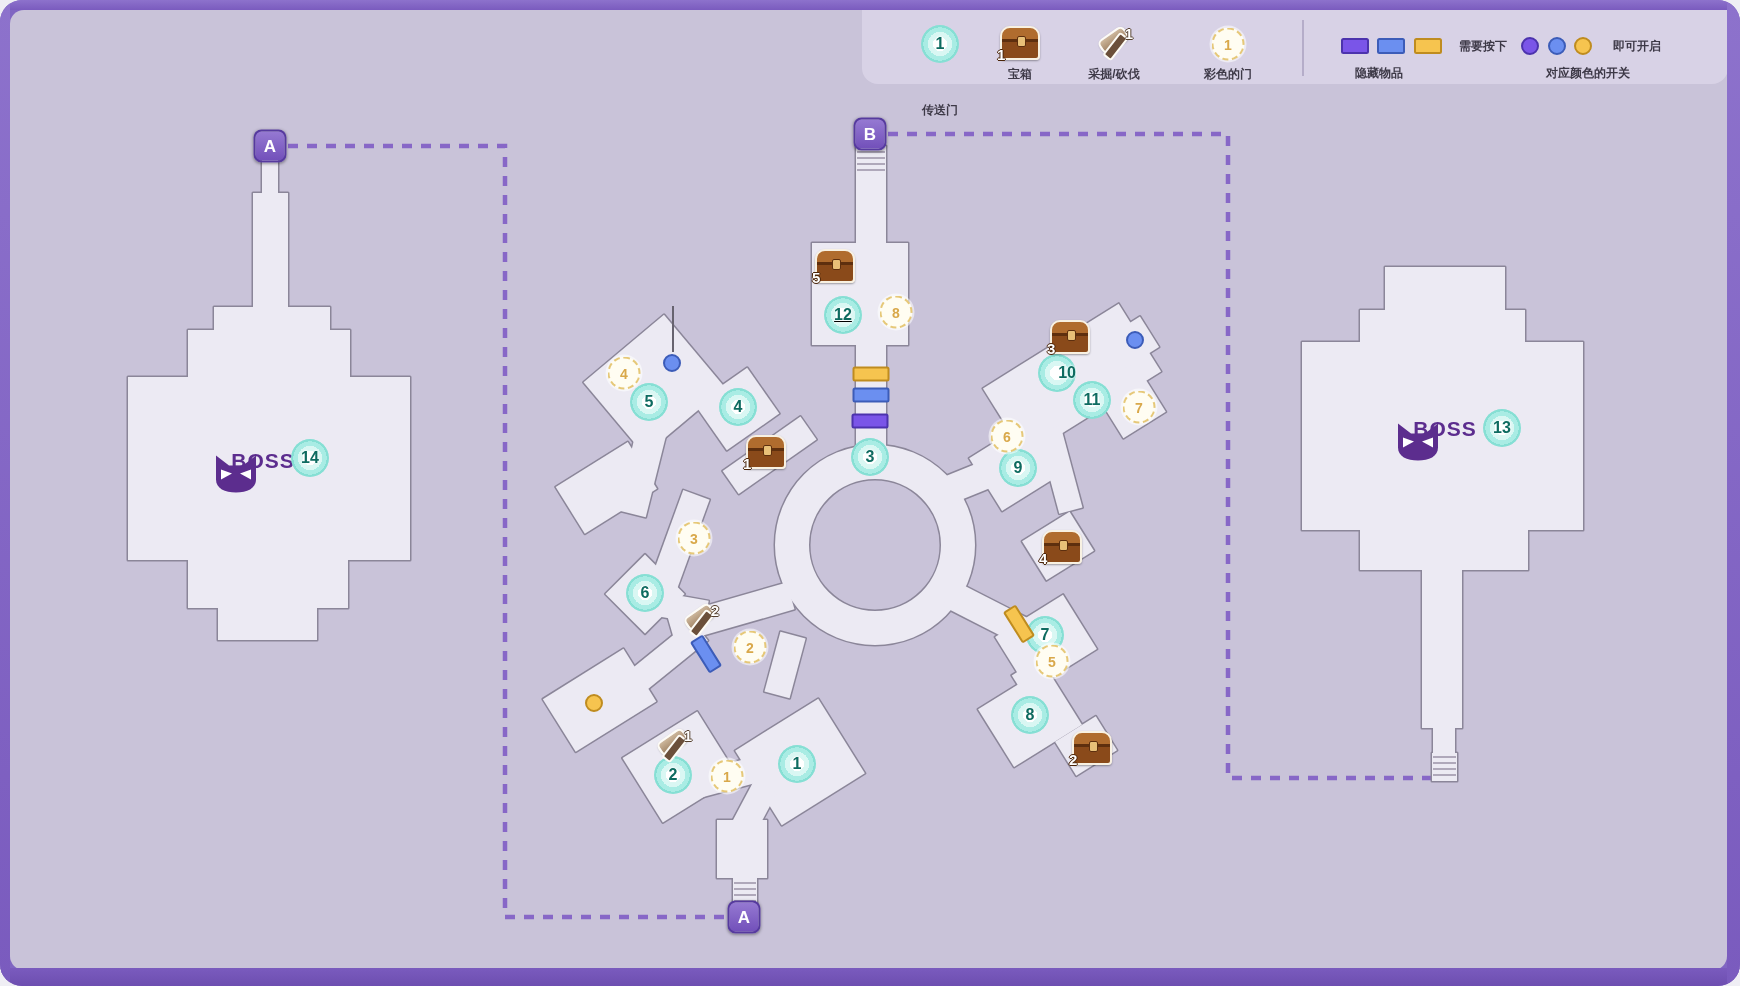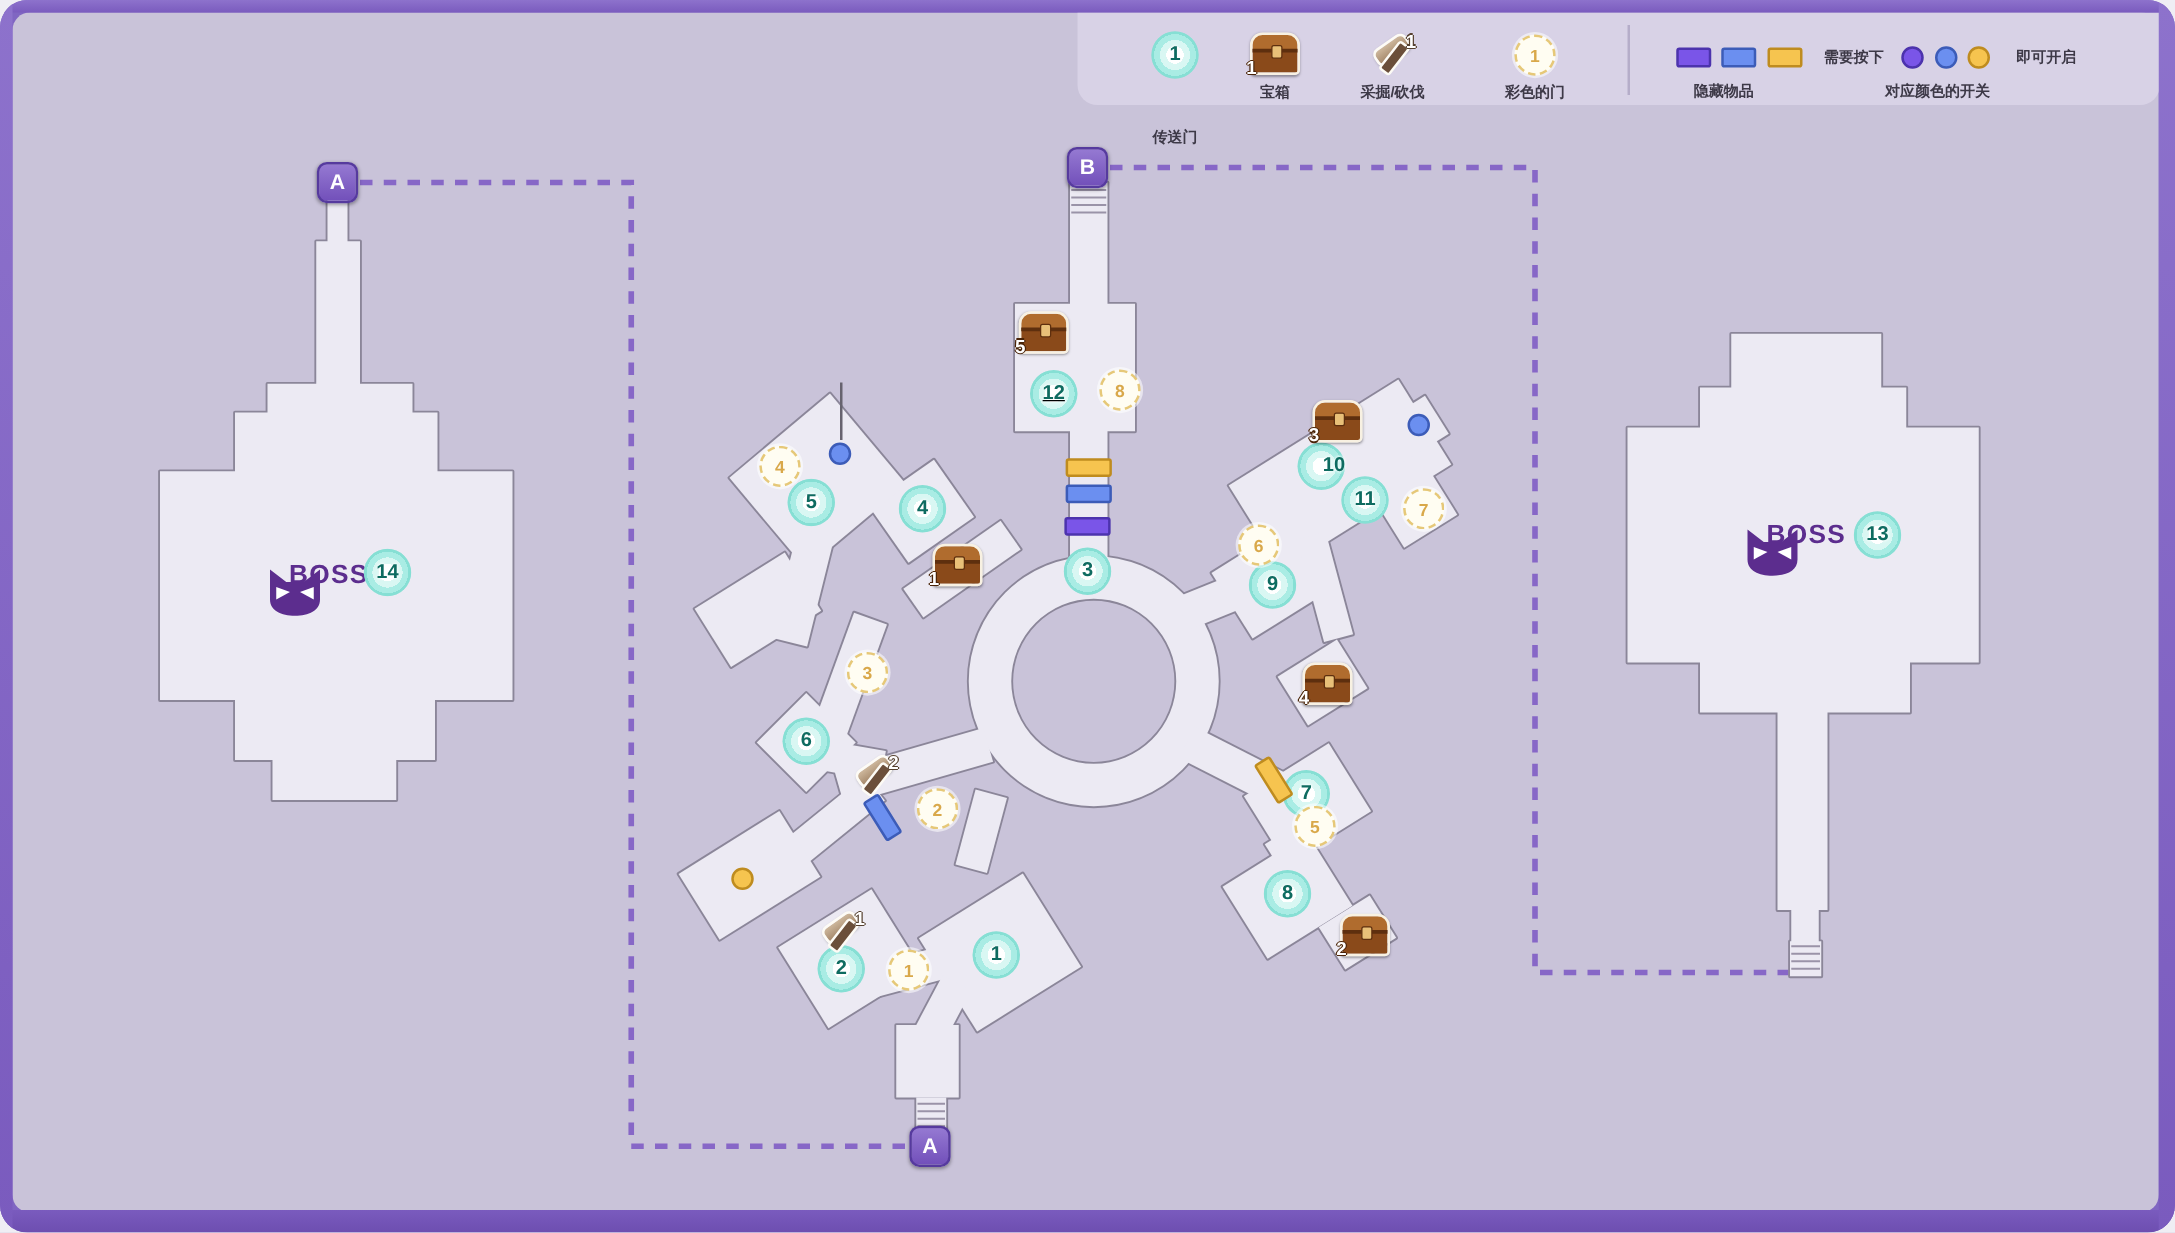--- a/index.html
+++ b/index.html
@@ -254,19 +254,19 @@
 
     </div>
   </div>
 
   <div id="legend-strip"></div>
   <div id="legend-divider"></div>
   <div id="legend-icons"></div>
   <span class="lg-label" style="left:1379px;top:73px;">隐藏物品</span>
   <span class="lg-label" style="left:1483px;top:46px;">需要按下</span>
   <span class="lg-label" style="left:1637px;top:46px;">即可开启</span>
-  <span class="lg-label" style="left:1550px;top:73px;">对应颜色的开关</span>
+  <span class="lg-label" style="left:1588px;top:73px;">对应颜色的开关</span>
 
   <div id="fr-top" class="frame"></div>
   <div id="fr-bottom" class="frame"></div>
   <div id="fr-left" class="frame"></div>
   <div id="fr-right" class="frame"></div>
 </div>
 
 </body></html>

